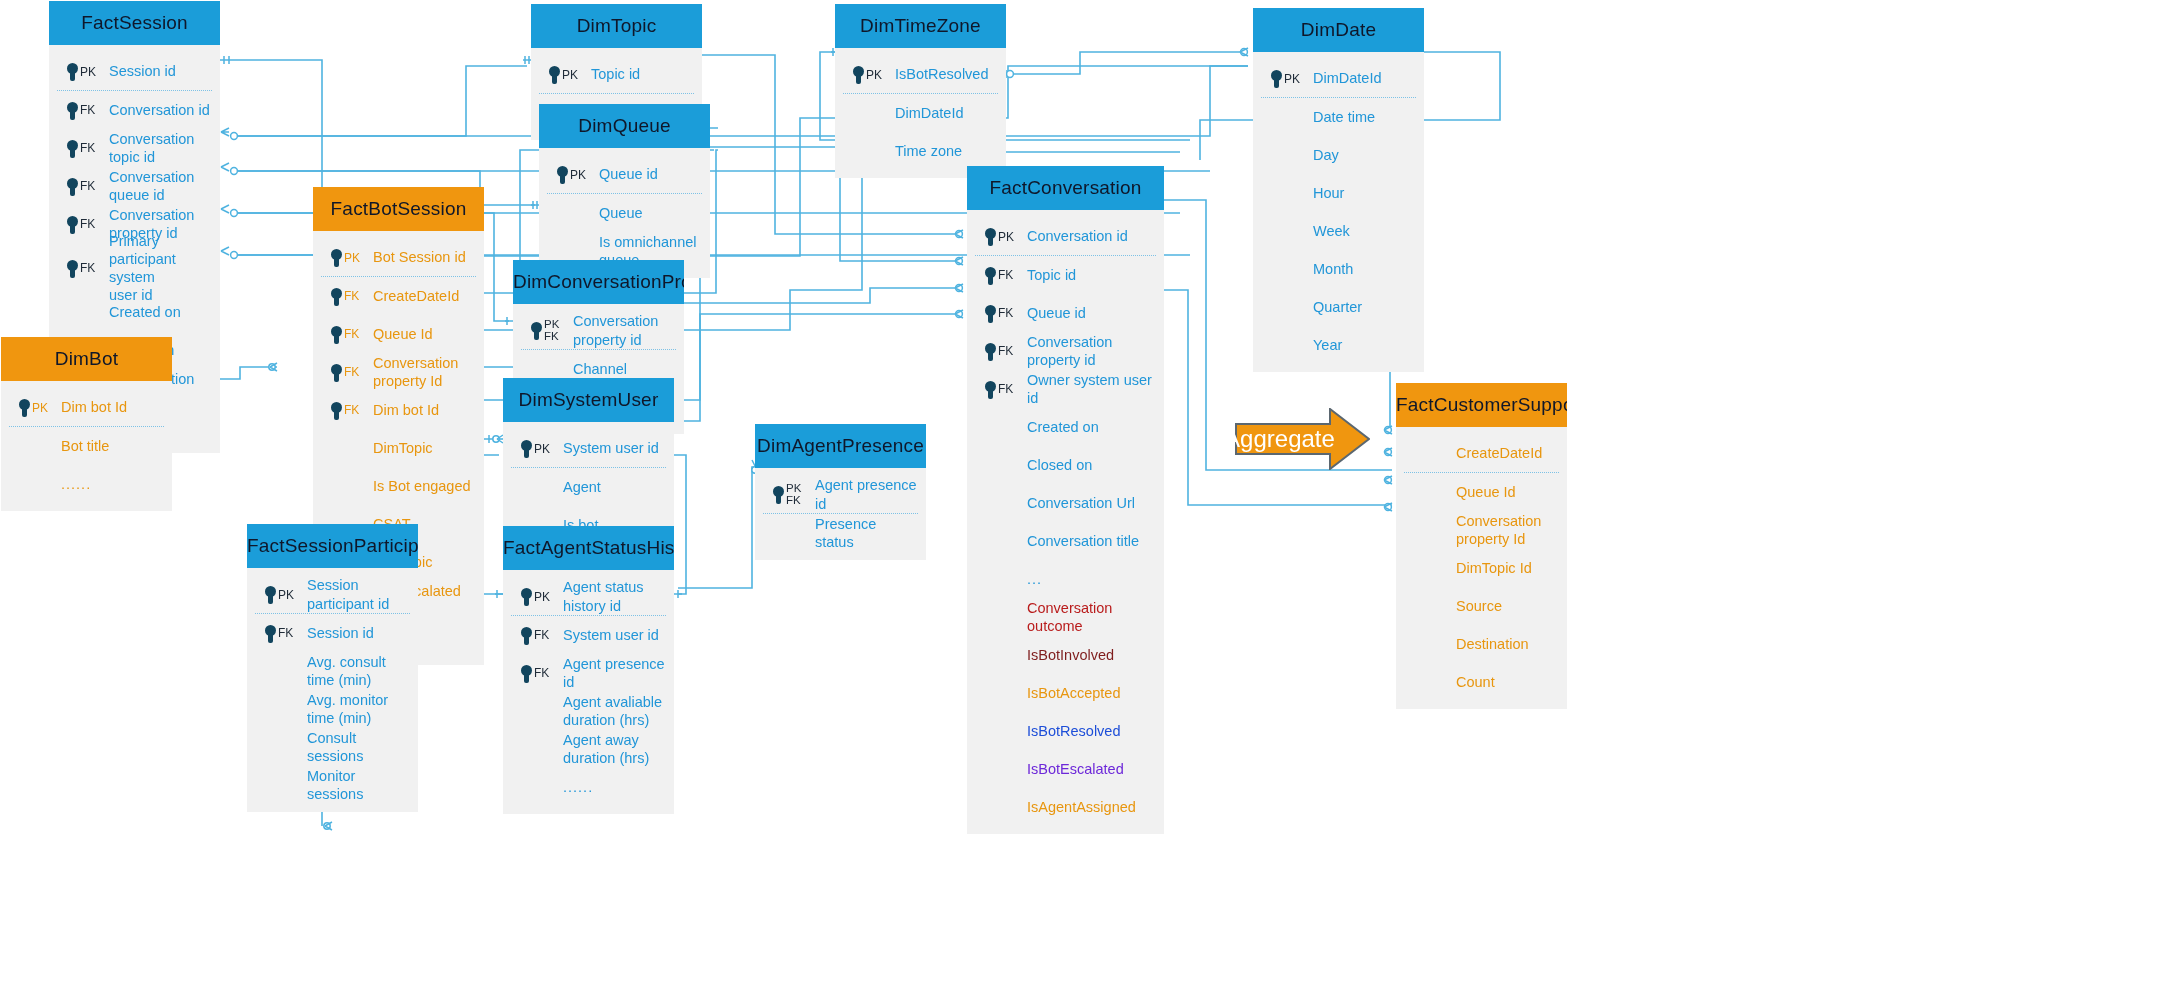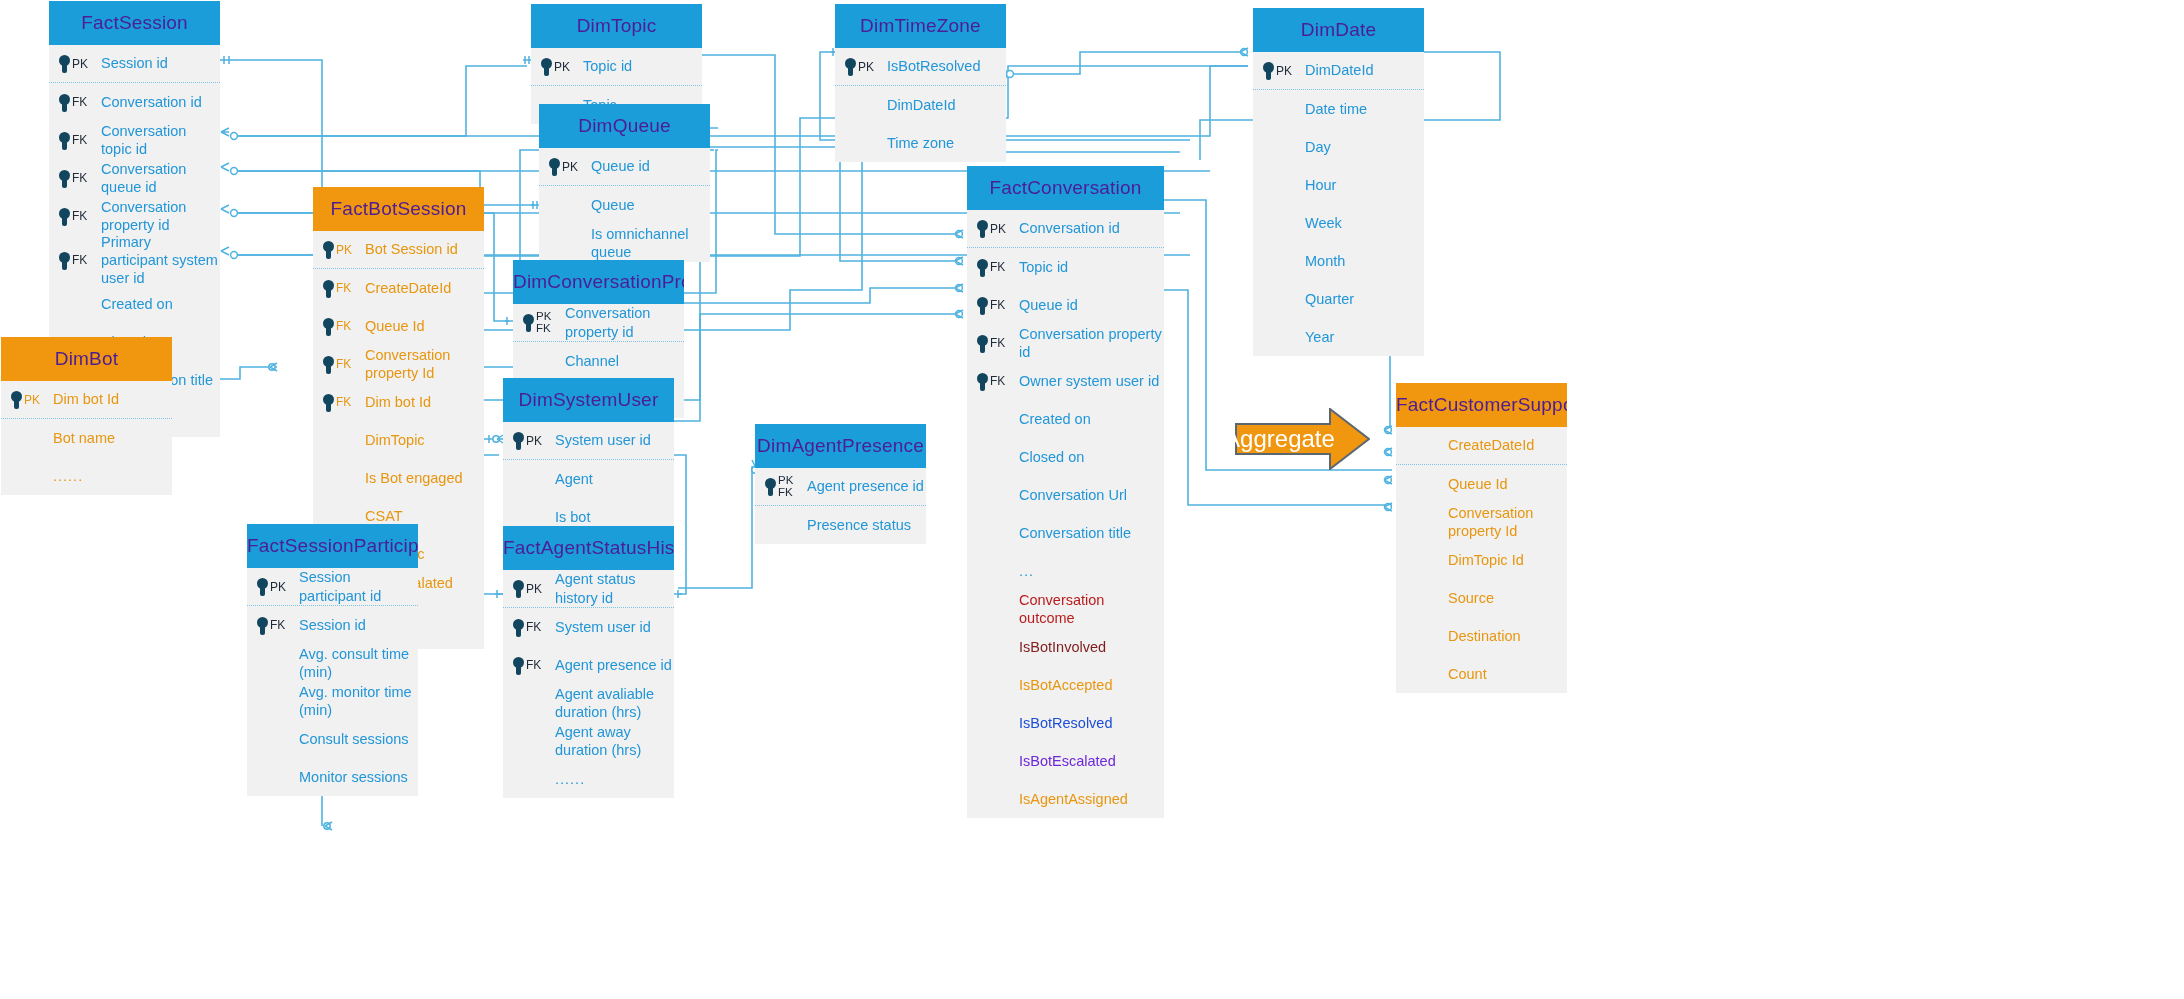--- a/index.html
+++ b/index.html
@@ -2,25 +2,25 @@
 <html><head>
 <meta charset="utf-8">
 <style>
   html,body{margin:0;padding:0;background:#ffffff;}
   body{width:2184px;height:999px;position:relative;overflow:hidden;
        font-family:"Liberation Sans","DejaVu Sans",sans-serif;}
   #canvas{position:absolute;left:0;top:0;width:2184px;height:999px;}
   #wires{position:absolute;left:0;top:0;width:2184px;height:999px;pointer-events:none;}
 
   .entity{position:absolute;background:#f1f1f1;box-sizing:border-box;}
-  .entity .ehead{height:44px;line-height:44px;text-align:center;color:#4c1d95;
+  .entity .ehead{height:44px;line-height:44px;text-align:center;color:#0f172a;
       font-size:19px;letter-spacing:.2px;white-space:nowrap;overflow:hidden;}
   .entity.blue .ehead{background:#1b9dd9;}
   .entity.orange .ehead{background:#f0960f;}
-  .entity .ebody{padding:0;}
+  .entity .ebody{padding:8px;}
   .field{position:relative;height:38px;display:flex;align-items:center;box-sizing:border-box;}
   .field.tall{height:50px;}
   .field .keyslot{width:52px;flex:0 0 52px;display:flex;align-items:center;
       justify-content:flex-start;padding-left:10px;box-sizing:border-box;gap:1px;}
   .field .fname{font-size:14.5px;line-height:1.25;white-space:pre-line;}
   .entity.blue .fname{color:#2196d8;}
   .entity.orange .fname{color:#e8960f;}
   .entity.blue .kw{color:#1f2b38;}
   .entity.orange .kw{color:#e8960f;}
   .kw{font-size:12px;font-weight:400;}
@@ -258,21 +258,21 @@
             <span class="keyicon">
               <i class="head"></i>
               <i class="stem"></i>
             </span>
             <span class="kw">PK</span>
           </span>
           <span class="fname">Dim bot Id</span>
         </div>
         <div class="field">
           <span class="keyslot"></span>
-          <span class="fname">Bot name</span>
+          <span class="fname">Bot title</span>
         </div>
         <div class="field">
           <span class="keyslot"></span>
           <span class="fname dots">......</span>
         </div>
       </div>
     </div>
     <div class="entity orange" style="left: 281px; top: 187px; width: 171px; margin-left: 32px;">
       <div class="ehead">FactBotSession</div>
       <div class="ebody">

